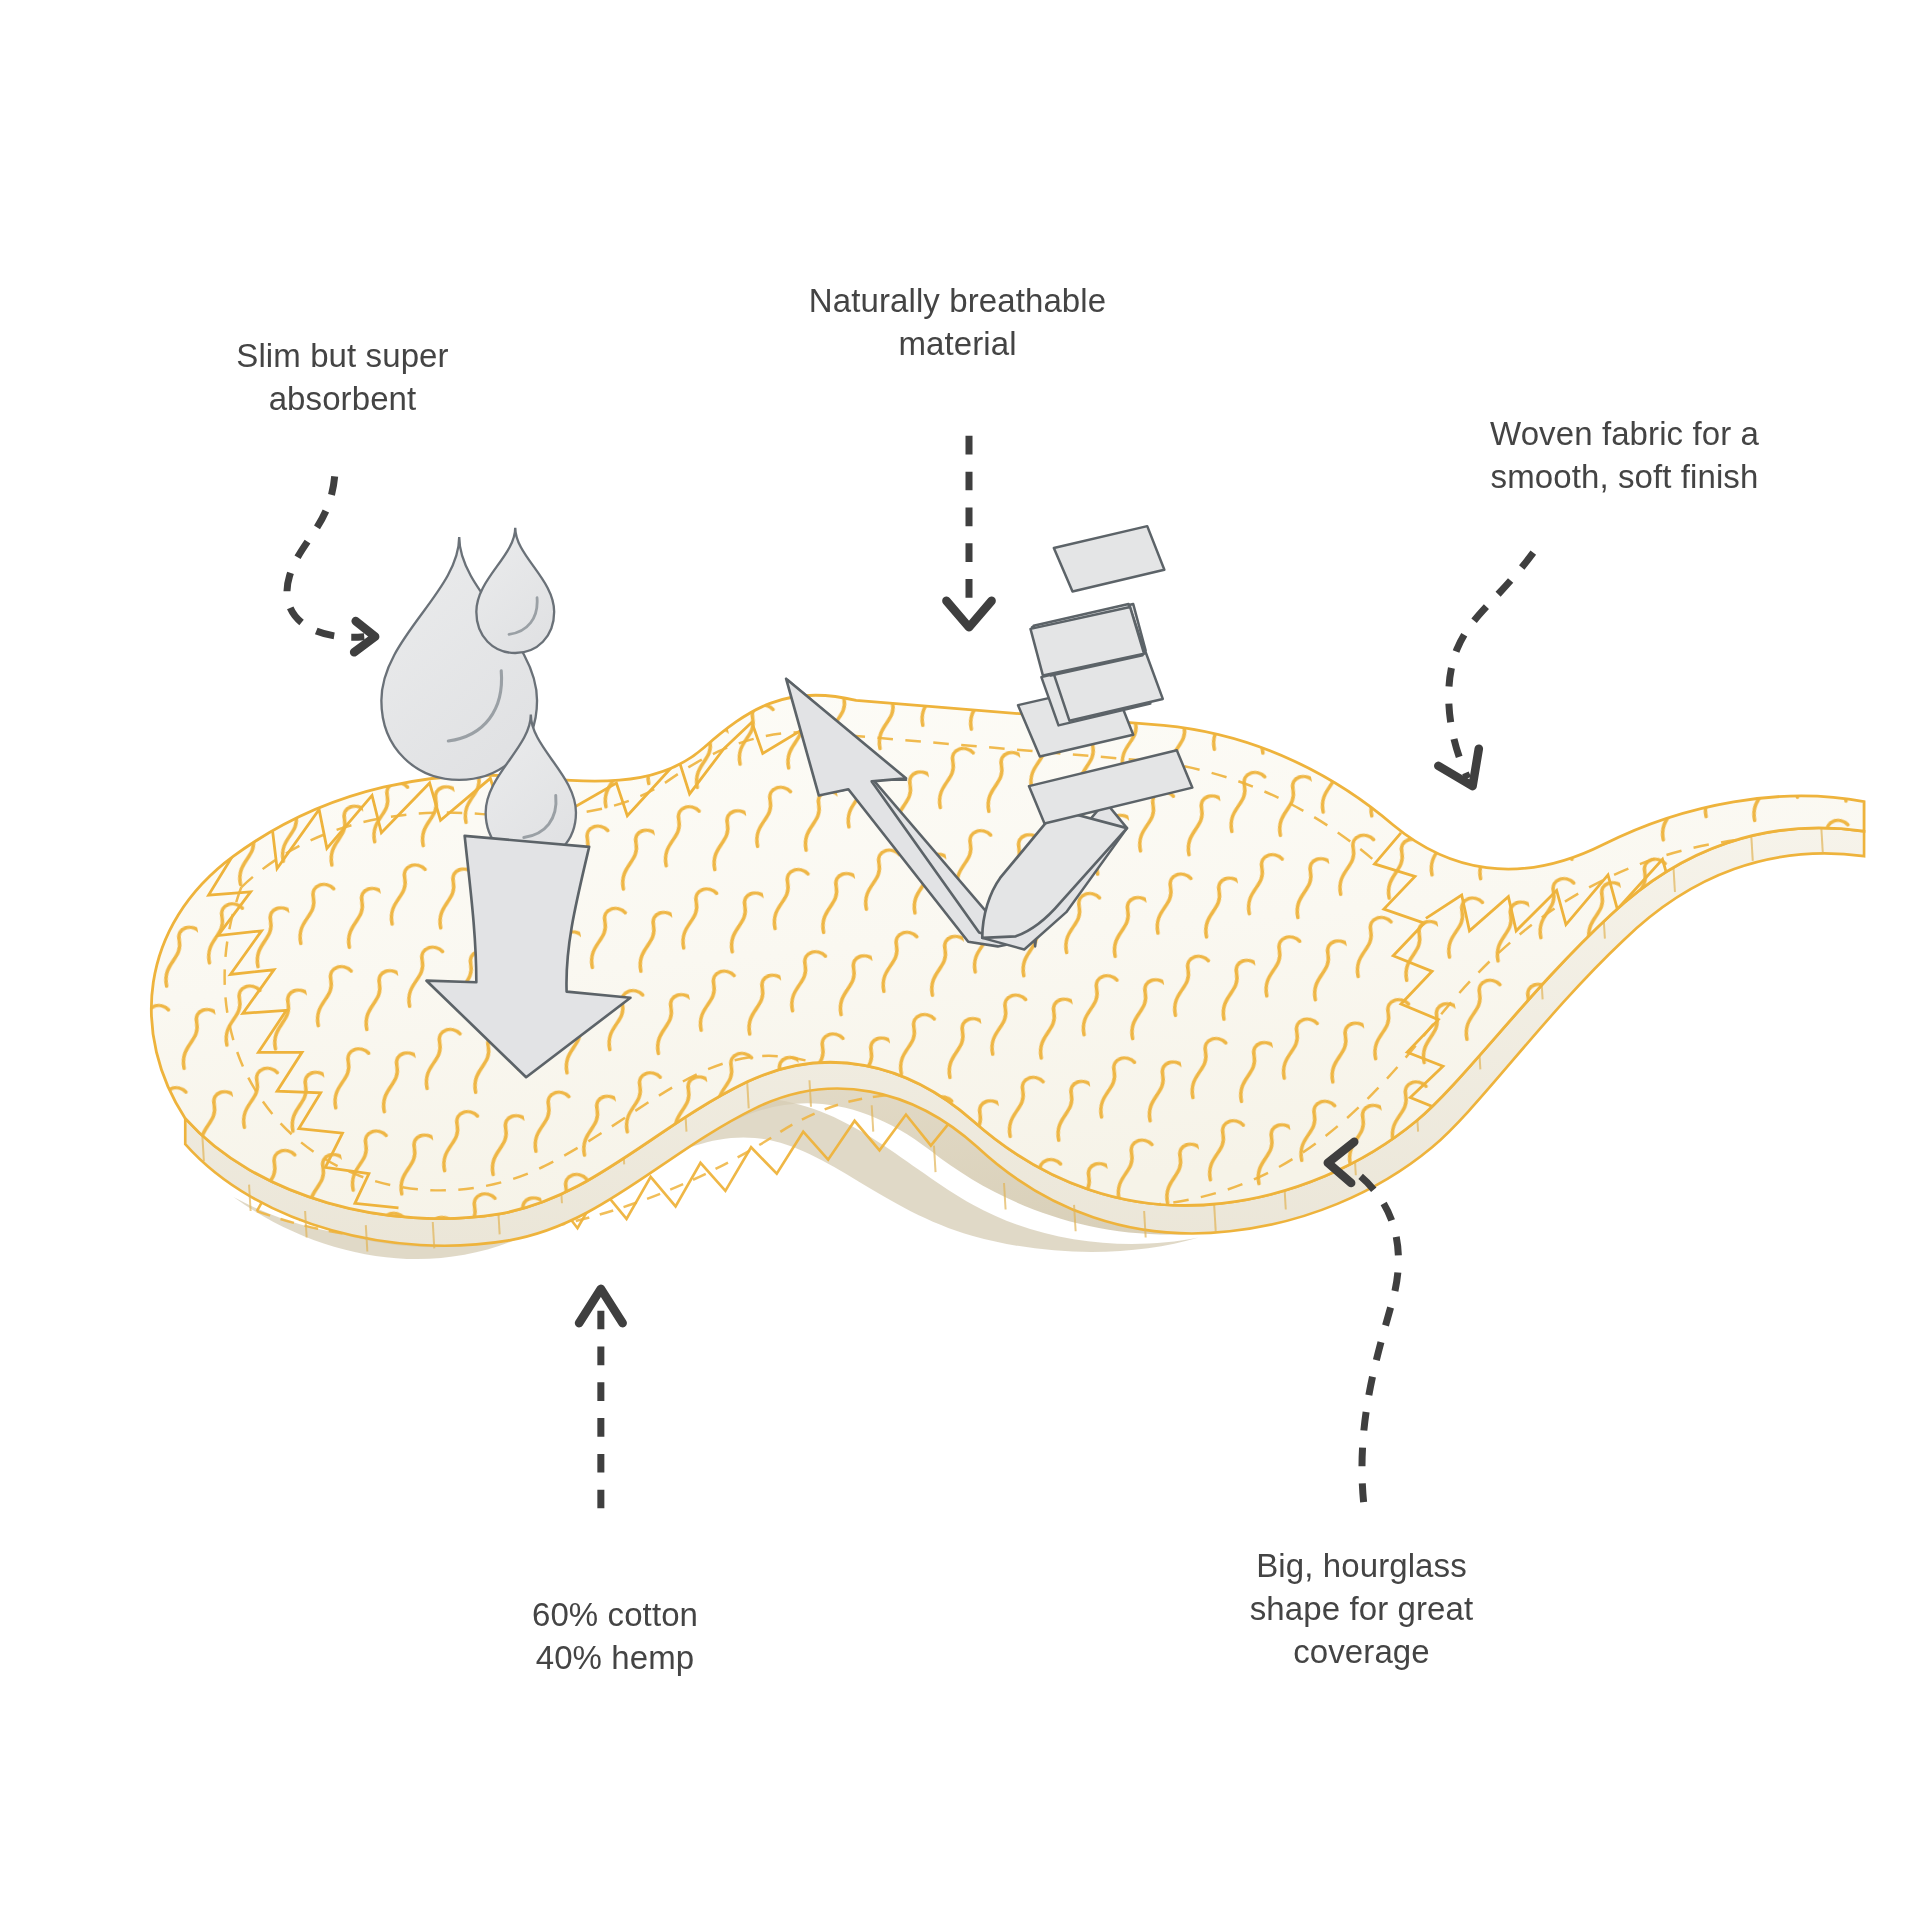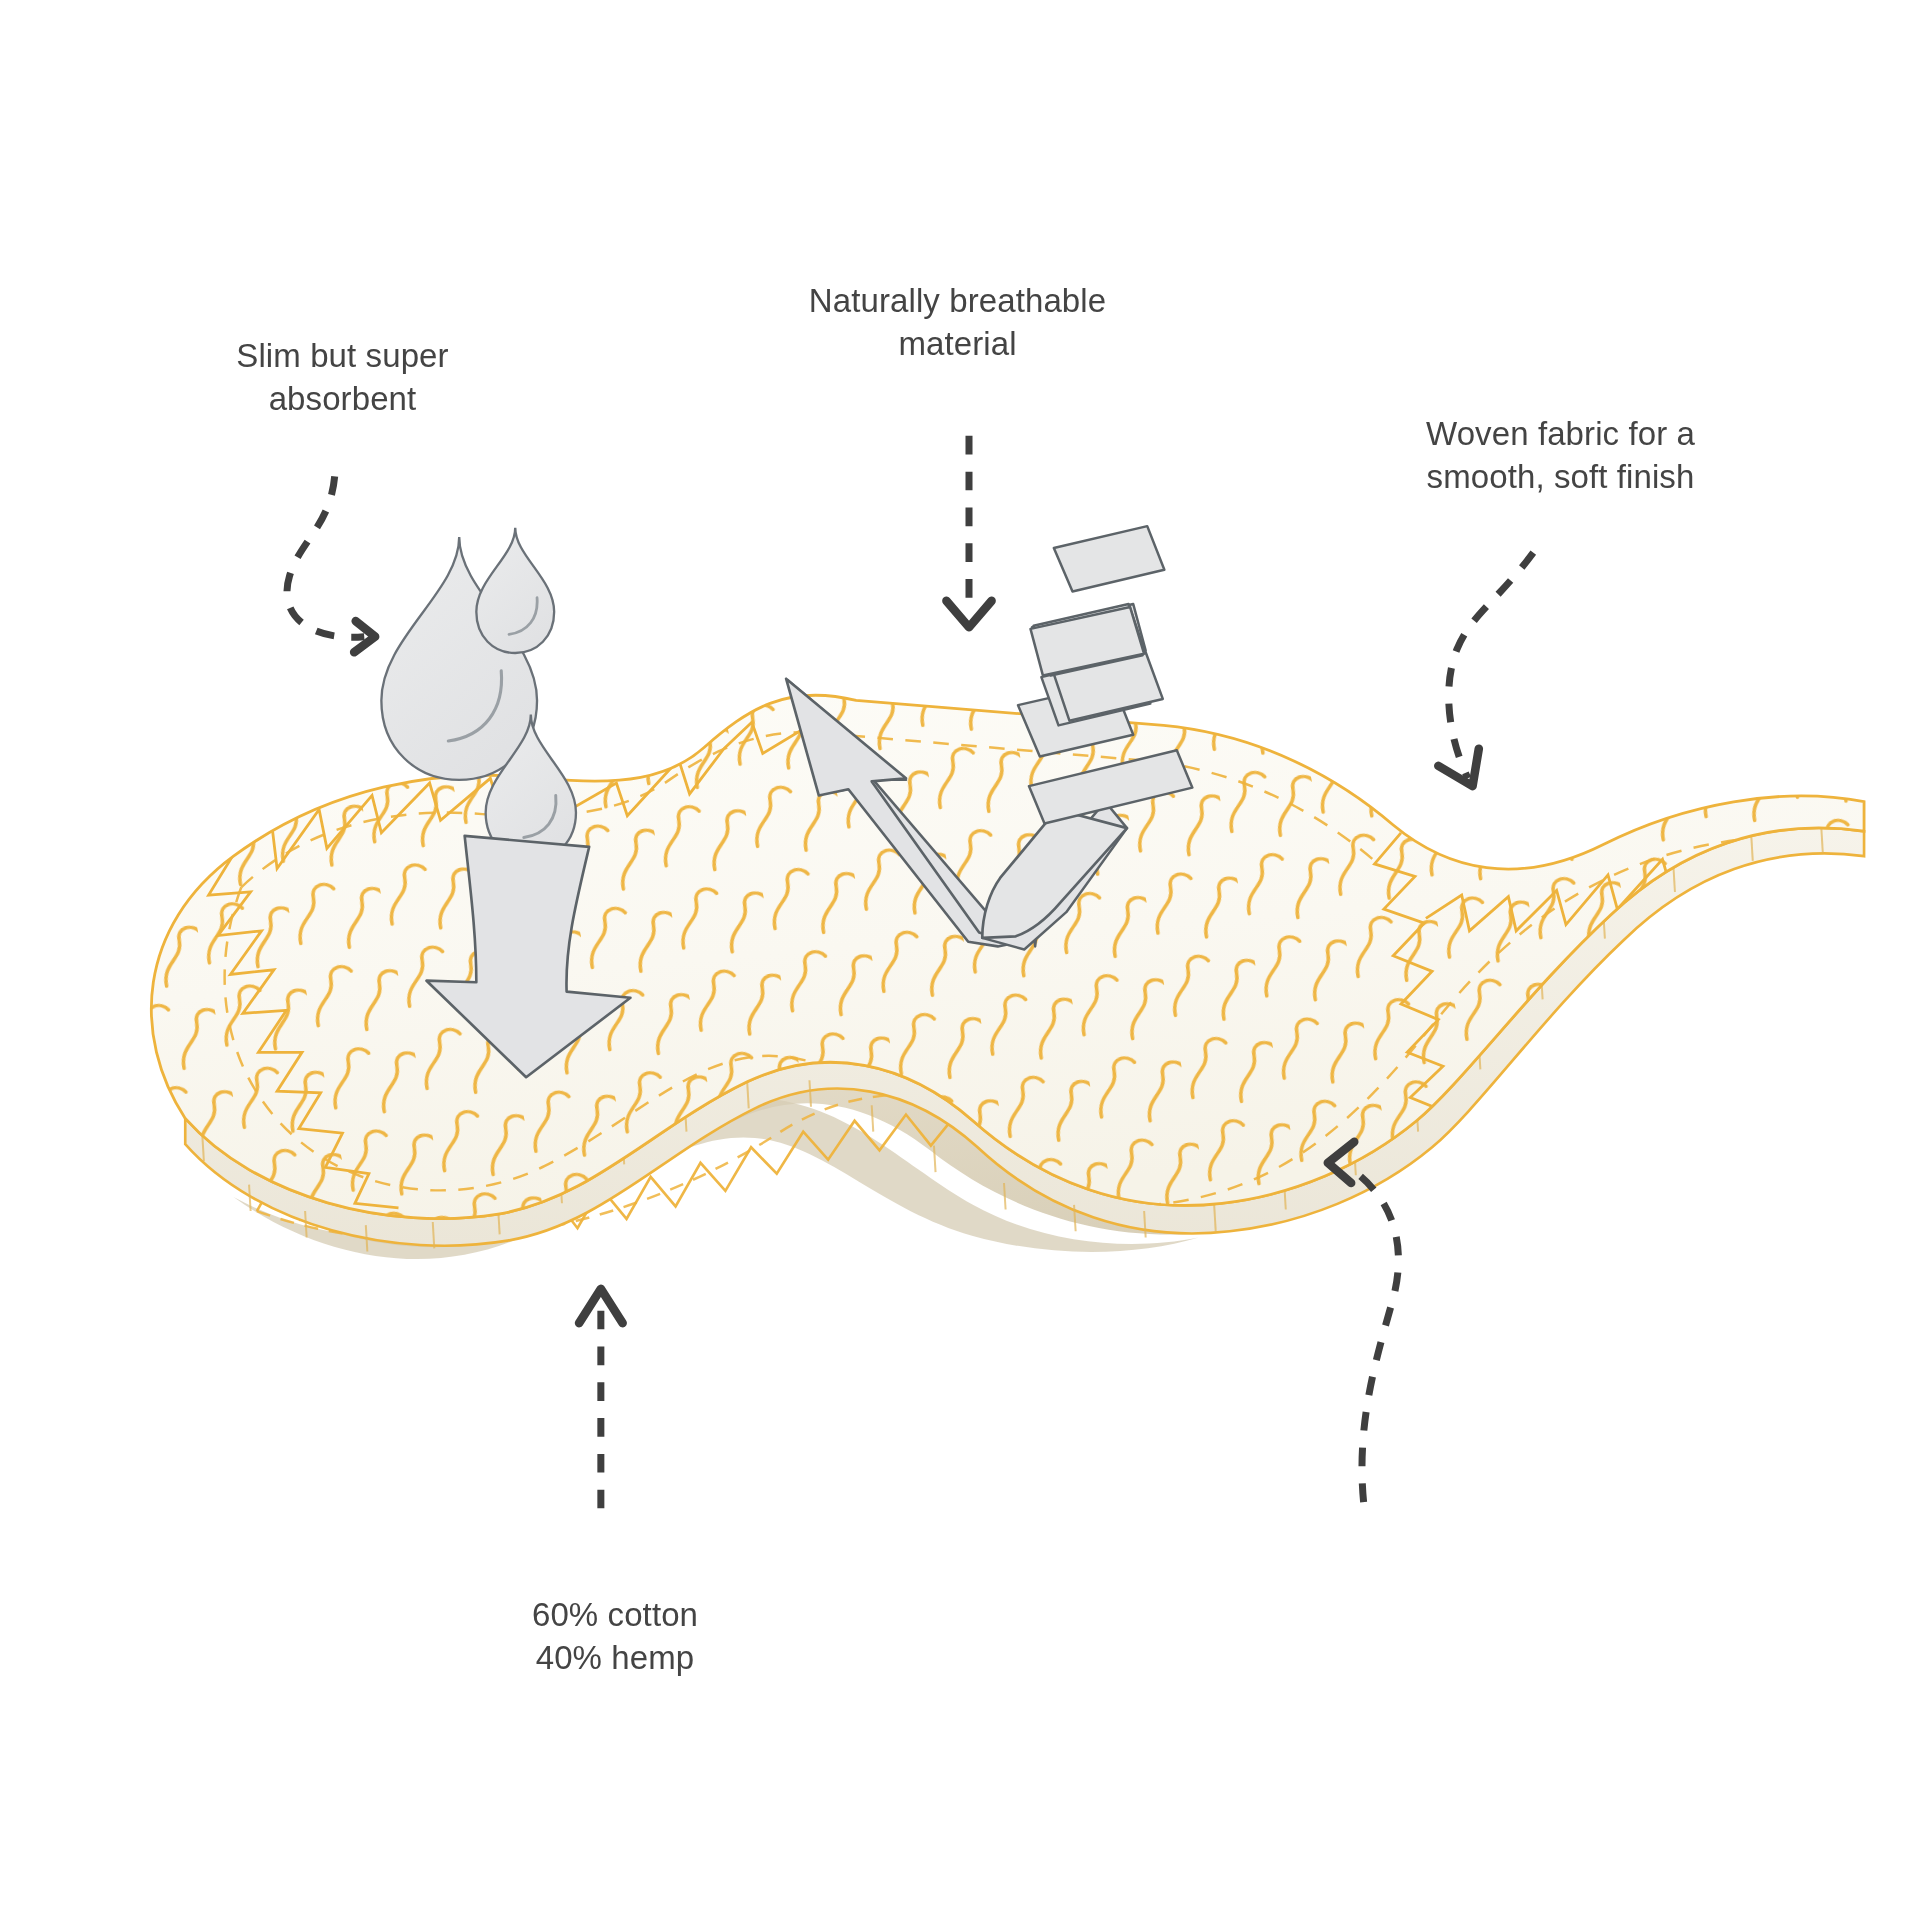--- a/index.html
+++ b/index.html
@@ -31,21 +31,21 @@
     position: absolute;
     color: #444444;
     font-size: 33px;
     line-height: 1.30;
     font-weight: 400;
     letter-spacing: 0.1px;
     white-space: pre-line;
   }
   .ca-slim      { left: 140px;  top: 335px;  width: 405px; text-align: center; }
   .ca-breathe   { left: 732px;  top: 280px;  width: 451px; text-align: center; }
-  .ca-woven     { left: 1354px; top: 413px;  width: 413px; text-align: center; }
+  .ca-woven     { left: 1418px; top: 413px;  width: 413px; text-align: center; }
   .ca-fiber     { left: 436px;  top: 1594px; width: 358px; text-align: center; }
   .ca-hourglass { left: 1171px; top: 1545px; width: 381px; text-align: center; }
 </style>
 </head>
 <body>
 
 <div id="stage">
 
   <svg id="art" viewBox="0 0 2481 2481">
     <defs>
@@ -398,15 +398,18 @@
 
   <div class="callout ca-breathe">Naturally breathable
 material</div>
 
   <div class="callout ca-woven">Woven fabric for a
 smooth, soft finish</div>
 
   <div class="callout ca-fiber">60% cotton
 40% hemp</div>
 
+  <div class="callout ca-hourglass">Big, hourglass
+shape for great
+coverage</div>
 
 </div>
 
 
 </body></html>

